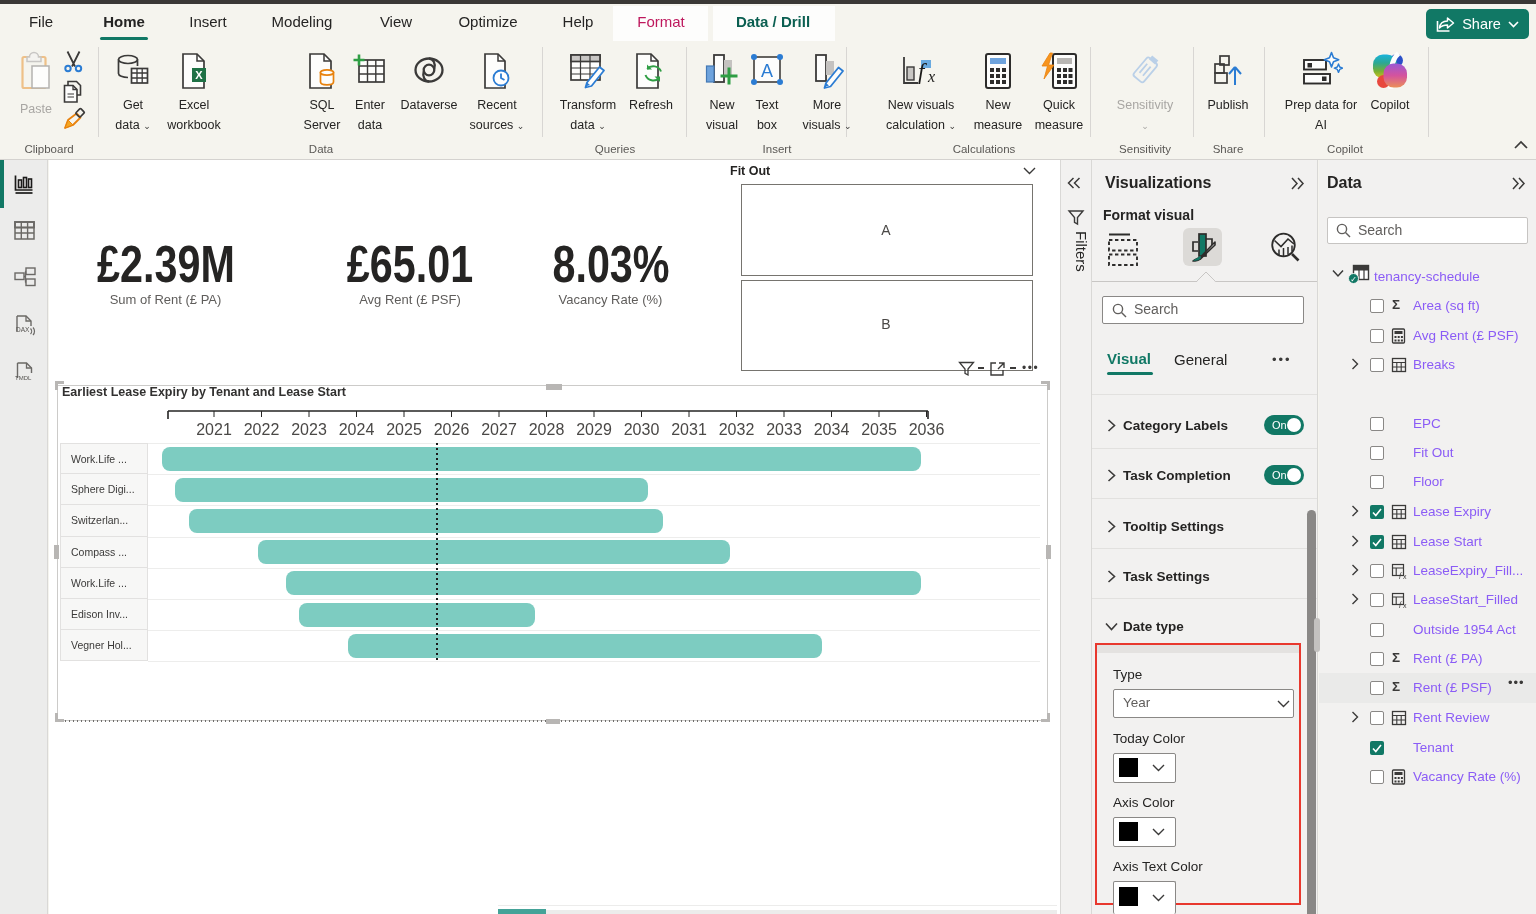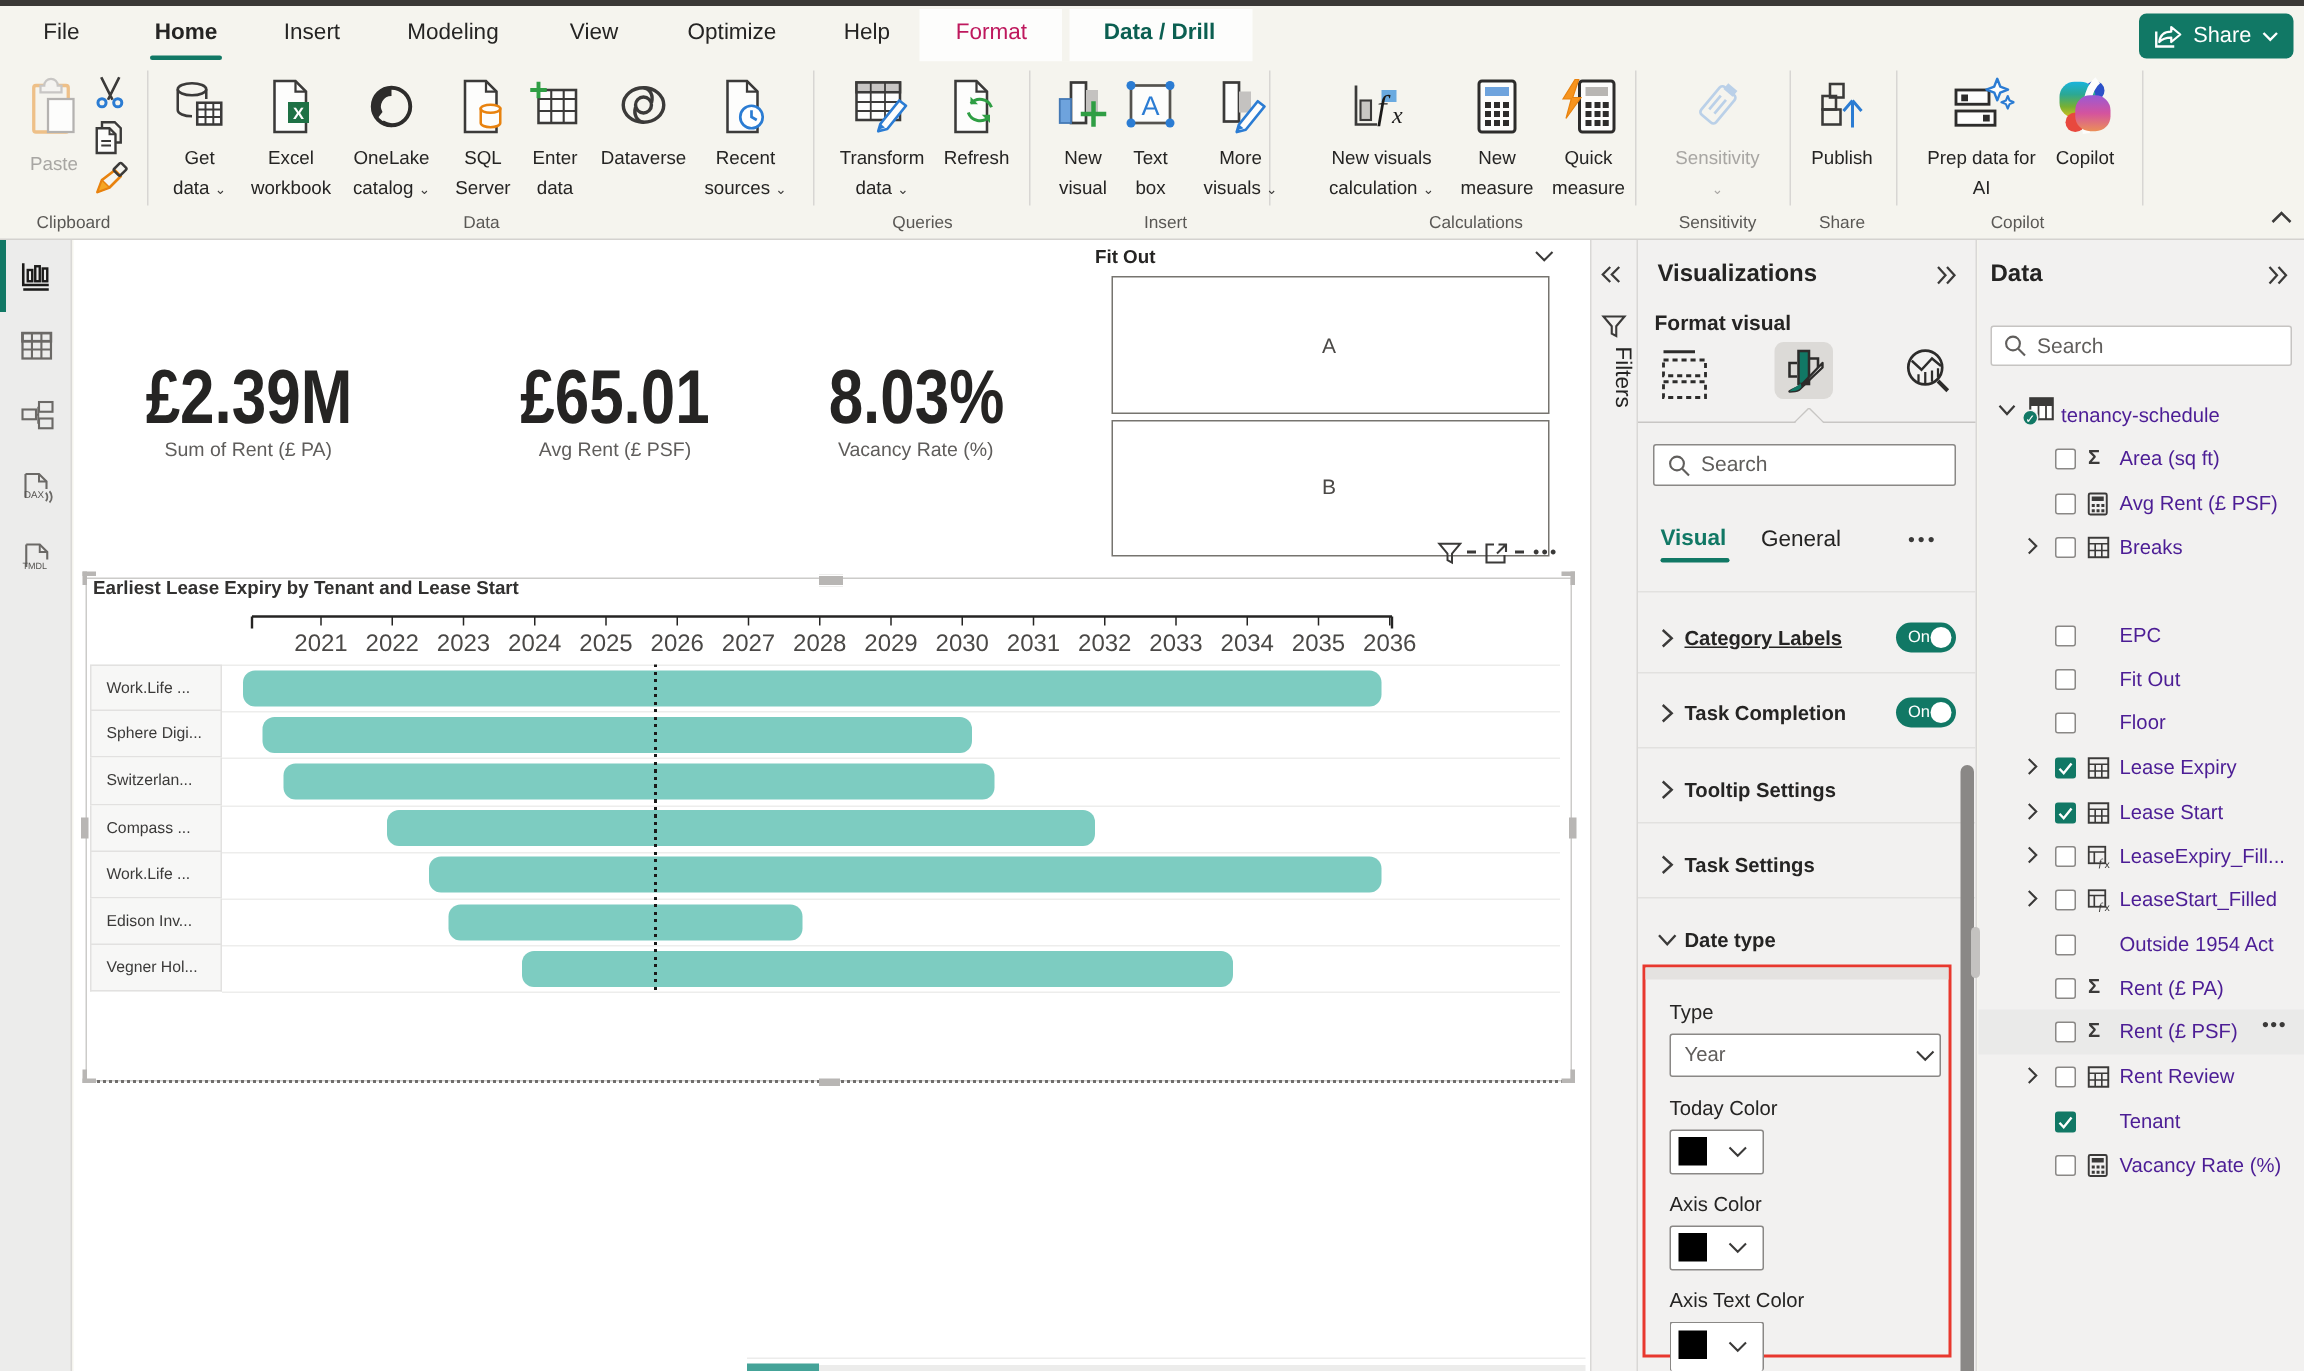--- a/index.html
+++ b/index.html
@@ -49,21 +49,21 @@
   .secttitle { position:absolute; font-size:13.5px; font-weight:bold; color:#252423; }
   .sectchev { position:absolute; font-size:11px; color:#3b3a39; }
   .toggle { position:absolute; left:172px; width:40px; height:20px; background:#117865; border-radius:10px; }
   .toggle .kn { position:absolute; right:3px; top:3px; width:14px; height:14px; border-radius:7px; background:#fff; }
   .toggle .tx { position:absolute; left:8px; top:3.5px; font-size:11px; color:#fff; }
   .ctl { position:absolute; background:#fff; border:1px solid #8a8886; border-radius:2px; }
   .lbl13 { position:absolute; font-size:13.5px; color:#252423; }
   
   #datapane { position:absolute; left:1319px; top:160px; width:217px; height:754px; background:#f2f1f0; }
   .drow { position:absolute; left:0; width:217px; height:29.6px; }
-  .dtext { position:absolute; left:94px; top:7px; font-size:13.5px; color:#4c1d95; white-space:nowrap; }
+  .dtext { position:absolute; left:94px; top:7px; font-size:13.5px; color:#8b5cf6; white-space:nowrap; }
   .cb { position:absolute; left:51px; top:8px; width:14px; height:14px; border:1px solid #8a8886; border-radius:2px; background:#fff; }
   .cbc { position:absolute; left:51px; top:8px; width:14px; height:14px; border-radius:2px; background:#117865; color:#fff; font-size:11px; text-align:center; line-height:14px; }
   .dchev { position:absolute; left:32px; top:8px; }
   .dicon { position:absolute; left:72px; top:7px; }
 </style>
 </head>
 <body>
 <div id="titlebar"></div>
 
 <div id="tabrow">
@@ -151,29 +151,20 @@
   </div>
   <div class="rb" style="left:158px;width:72px;">
     <svg width="38" height="40" viewBox="0 0 38 40">
         <path d="M8 3h14l7 7v27H8z" fill="#fdfdfc" stroke="#3b3a39" stroke-width="1.7"></path>
         <path d="M22 3v7h7" fill="none" stroke="#3b3a39" stroke-width="1.5"></path>
         <rect x="17" y="17" width="14" height="14" fill="#1e7145"></rect>
         <text x="24" y="28" font-size="11" font-weight="bold" fill="#fff" text-anchor="middle" font-family="Liberation Sans">X</text>
       </svg>
     <div class="rbl">Excel</div>
       <div class="rbl">workbook</div>
-  </div>
-  <div class="rb" style="left:227px;width:68px;">
-    <svg width="40" height="40" viewBox="0 0 40 40">
-        <circle cx="20" cy="20" r="12.5" fill="none" stroke="#2d2c2b" stroke-width="2.6"></circle>
-        <path d="M20 7.5a12.5 12.5 0 0 0-9.5 20.6l3.5-4.5a7 7 0 0 1 6-10.6z" fill="#2d2c2b"></path>
-        <path d="M14 30.5a12.5 12.5 0 0 0 6 2" fill="none" stroke="#2d2c2b" stroke-width="2.6"></path>
-      </svg>
-    <div class="rbl">OneLake</div>
-      <div class="rbl">catalog&nbsp;<span class="chev">⌄</span></div>
   </div>
   <div class="rb" style="left:296px;width:52px;">
     <svg width="36" height="40" viewBox="0 0 36 40">
         <path d="M6 3h14l7 7v27H6z" fill="#fdfdfc" stroke="#3b3a39" stroke-width="1.7"></path>
         <path d="M20 3v7h7" fill="none" stroke="#3b3a39" stroke-width="1.5"></path>
         <path d="M16.5 21.5v9.5c0 1.6 2.9 2.8 6.5 2.8s6.5-1.2 6.5-2.8v-9.5z" fill="#fdfdfc" stroke="#e8820e" stroke-width="1.7"></path>
         <ellipse cx="23" cy="21.5" rx="6.5" ry="2.7" fill="#fdfdfc" stroke="#e8820e" stroke-width="1.7"></ellipse>
       </svg>
     <div class="rbl">SQL</div>
       <div class="rbl">Server</div>
@@ -580,21 +571,21 @@
 
   <div class="abs" style="left:15px;top:190px;font-size:15px;font-weight:bold;color:#117865;">Visual</div>
   <div class="abs" style="left:15px;top:212px;width:46px;height:3px;background:#117865;border-radius:2px;"></div>
   <div class="abs" style="left:82px;top:191px;font-size:15px;color:#252423;">General</div>
   <div class="abs" style="left:180px;top:192px;font-size:13px;color:#3b3a39;letter-spacing:2px;">•••</div>
   <div class="sect" style="top:234px;"></div>
 
   <svg class="sectchev" style="left:15px;top:259px;" width="9" height="13" viewBox="0 0 9 13">
       <path d="M1.5 1l6 5.5-6 5.5" fill="none" stroke="#3b3a39" stroke-width="1.6"></path>
     </svg>
-  <div class="secttitle" style="left:31px;top:258px;text-decoration:underline;">Category Labels</div>
+  <div class="secttitle" style="left:31px;top:258px;">Category Labels</div>
   <div class="toggle" style="top:255px;">
       <span class="tx">On</span>
       <span class="kn"></span>
     </div>
   <div class="sect" style="top:288px;"></div>
   <svg class="sectchev" style="left:15px;top:309px;" width="9" height="13" viewBox="0 0 9 13">
       <path d="M1.5 1l6 5.5-6 5.5" fill="none" stroke="#3b3a39" stroke-width="1.6"></path>
     </svg>
   <div class="secttitle" style="left:31px;top:308px;">Task Completion</div>
   <div class="toggle" style="top:305px;">

